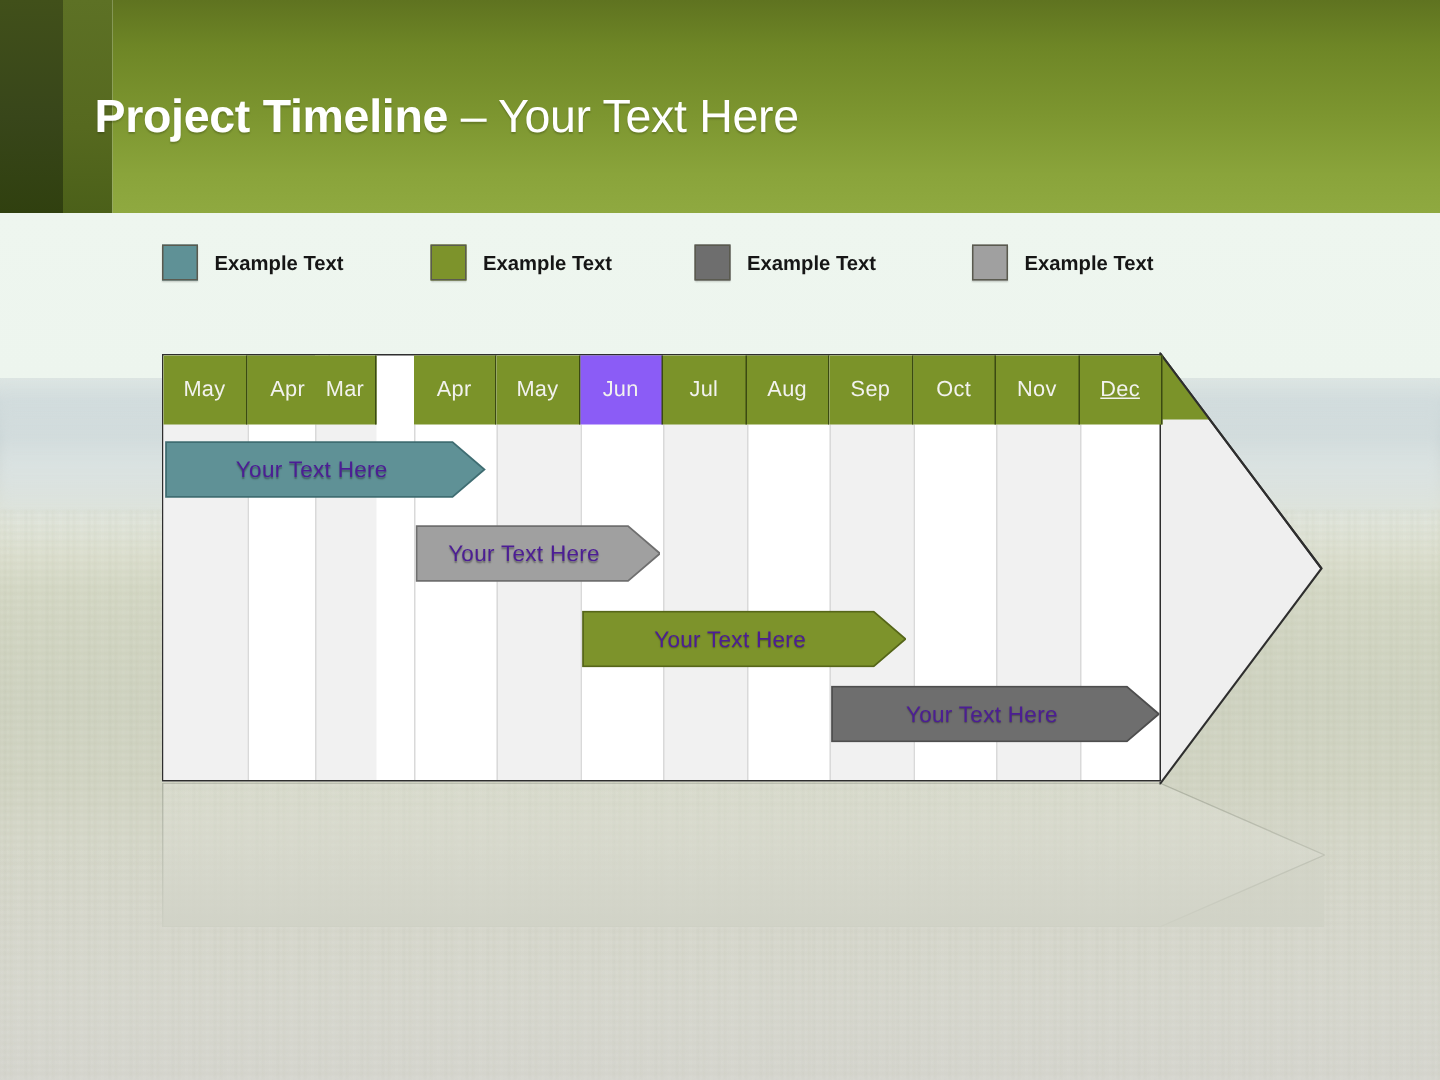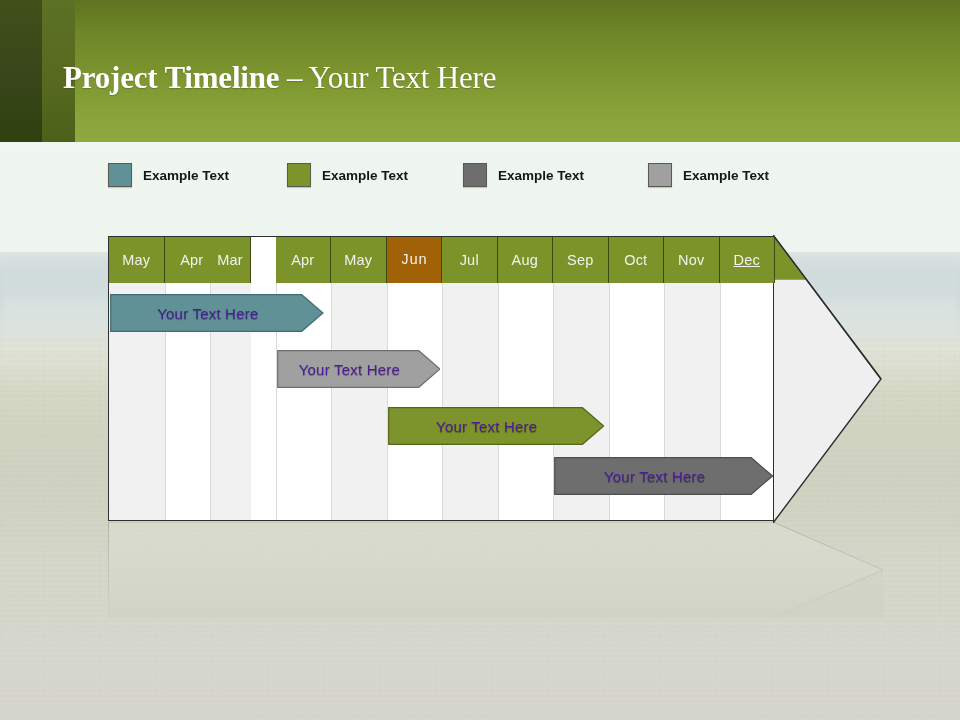--- a/index.html
+++ b/index.html
@@ -53,21 +53,21 @@
     background:linear-gradient(to bottom,rgba(228,236,236,.0),rgba(226,234,234,.55),rgba(222,228,218,.0));
     filter:blur(4px);
   }
   #bg .vig{
     position:absolute;left:0;top:560px;width:960px;height:160px;
     background:linear-gradient(to bottom,rgba(205,205,196,0),rgba(198,198,190,.30));
   }
 
   
   #header{
-    position:absolute;left:0;top:0;width:960px;height:142px;font-family:Liberation Serif, serif;
+    position:absolute;left:0;top:0;width:960px;height:142px;
   }
   #header .band-dark{
     position:absolute;left:0;top:0;width:42px;height:142px;
     background:linear-gradient(to bottom,#41501a,#38461a 55%,#30400f);
   }
   #header .band-mid{
     position:absolute;left:42px;top:0;width:33px;height:142px;
     background:linear-gradient(to bottom,#5d7125,#56691f 60%,#4b6019);
   }
   #header .band-main{
@@ -235,21 +235,21 @@
         </div>
       </div>
       <div class="col shade" style="left: 222px; width: 55.5px;">
         <div class="sep"></div>
         <div class="monthcell" style="background: rgb(123, 147, 41);">
           <span style="color: rgb(242, 242, 238);">May</span>
         </div>
       </div>
       <div class="col" style="left: 277.5px; width: 55.5px;">
         <div class="sep"></div>
-        <div class="monthcell" style="background: #a16207; font-family: Liberation Mono, monospace;">
+        <div class="monthcell" style="background: #8b5cf6;">
           <span style="color: rgb(242, 242, 238);">Jun</span>
         </div>
       </div>
       <div class="col shade" style="left: 333px; width: 55.5px;">
         <div class="sep"></div>
         <div class="monthcell" style="background: rgb(123, 147, 41);">
           <span style="color: rgb(242, 242, 238);">Jul</span>
         </div>
       </div>
       <div class="col" style="left: 388.5px; width: 55.5px;">

